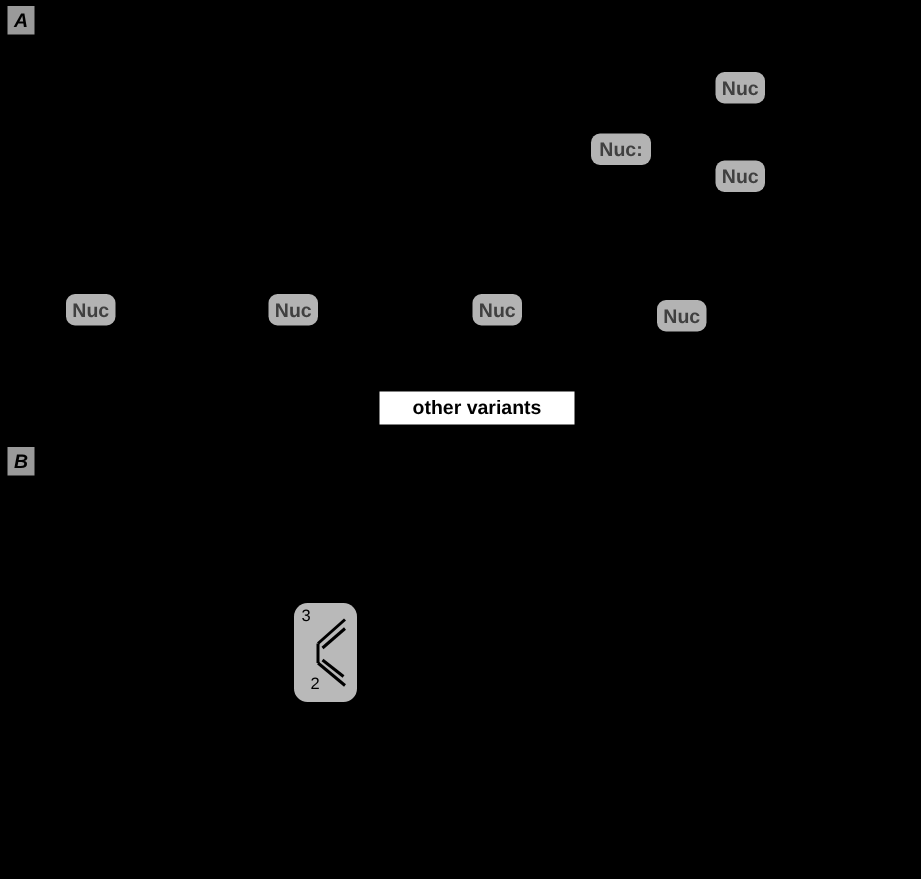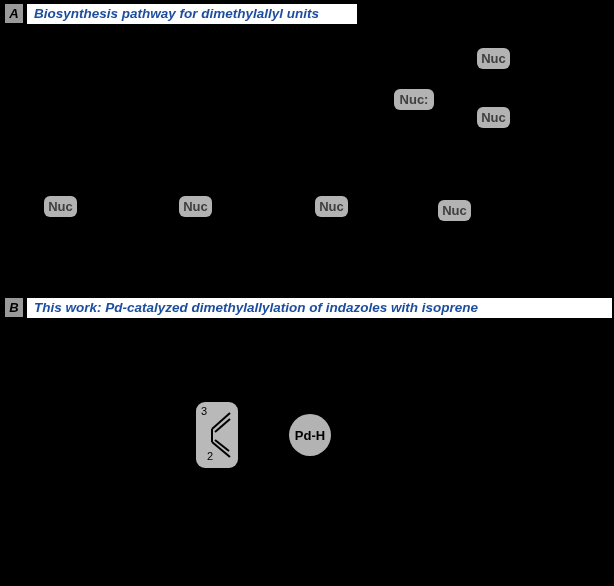--- a/index.html
+++ b/index.html
@@ -119,41 +119,39 @@
     align-items: center;
     justify-content: center;
   }
 </style>
 </head>
 <body>
 
 <div class="canvas">
 
   <div class="badge badge-a">A</div>
-  <div class="header-bar bar-a">Biosynthesis pathway for dimethylallyl units</div>
 
   <div class="nuc n1">Nuc</div>
   <div class="nuc n2">Nuc:</div>
   <div class="nuc n3">Nuc</div>
   <div class="nuc n4">Nuc</div>
   <div class="nuc n5">Nuc</div>
   <div class="nuc n6">Nuc</div>
   <div class="nuc n7">Nuc</div>
 
+  <div class="other-variants">other variants</div>
 
   <div class="badge badge-b">B</div>
-  <div class="header-bar bar-b">This work: Pd-catalyzed dimethylallylation of indazoles with isoprene</div>
 
   <div class="isoprene-box">
     <svg width="42" height="66" viewBox="0 0 42 66">
       <line x1="16" y1="27" x2="34" y2="11" stroke="#000" stroke-width="2"></line>
       <line x1="19" y1="30" x2="34" y2="17" stroke="#000" stroke-width="2"></line>
       <line x1="16" y1="27" x2="16" y2="40" stroke="#000" stroke-width="2"></line>
       <line x1="16" y1="40" x2="34" y2="55" stroke="#000" stroke-width="2"></line>
       <line x1="19" y1="38" x2="33" y2="49" stroke="#000" stroke-width="2"></line>
     </svg>
     <span class="carbon-label c3">3</span>
     <span class="carbon-label c2">2</span>
   </div>
 
-  <div class="pdh">Pd-H</div>
 
 </div>
 
 </body></html>

